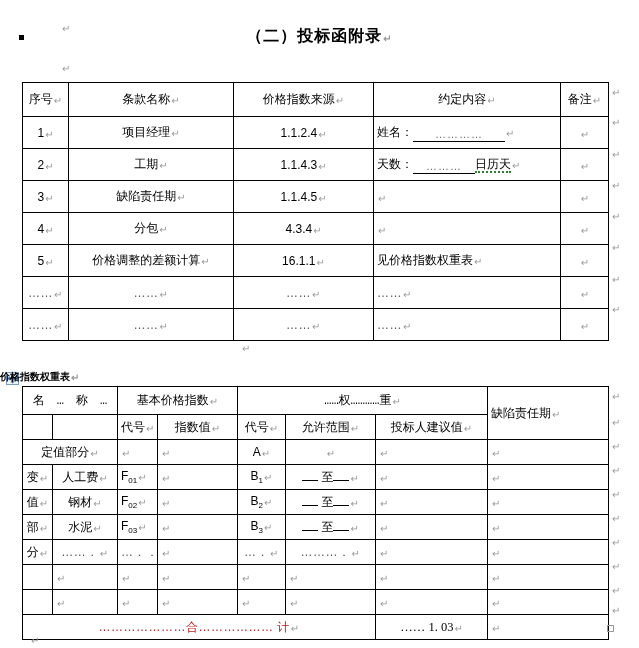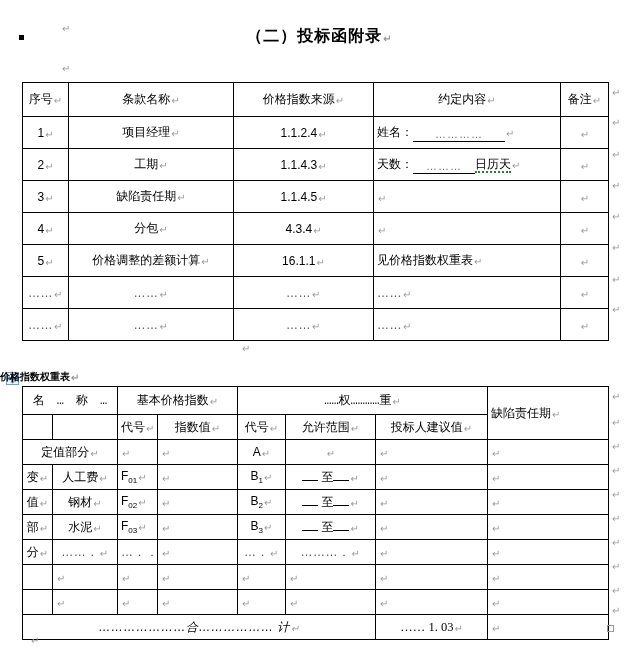--- a/index.html
+++ b/index.html
@@ -176,24 +176,23 @@
   .vert-label {
     font-family: "Liberation Sans", sans-serif;
     font-size: 12px;
     text-align: center;
   }
 
   .spaced-name {
     letter-spacing: 0px;
   }
   .dotleader {
-    color: #000000;
+    color: #b91c1c;
     font-size: 11px;
     letter-spacing: 0.5px;
-    font-style: italic;
   }
   .range-cell {
     font-size: 12px;
     letter-spacing: 0px;
   }
   .range-cell .u { border-bottom: 1px solid #000; display:inline-block; width: 16px; }
 </style>
 </head>
 <body>
 

